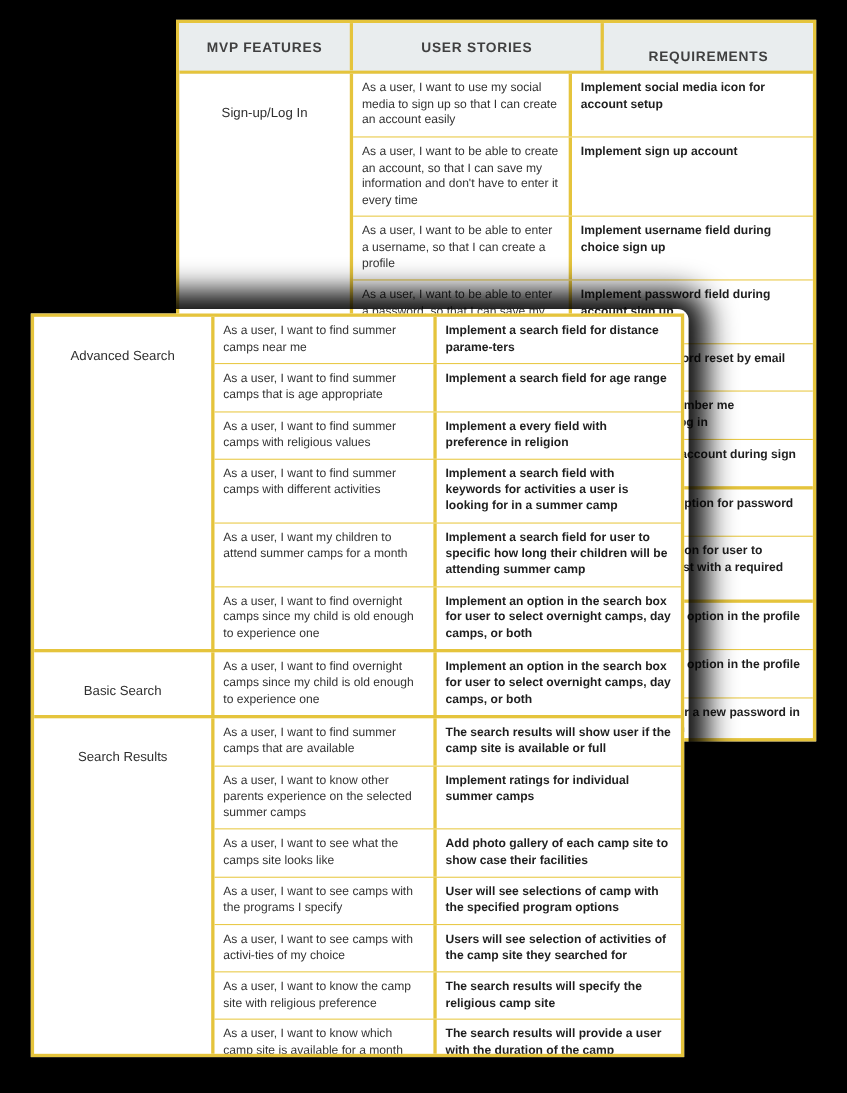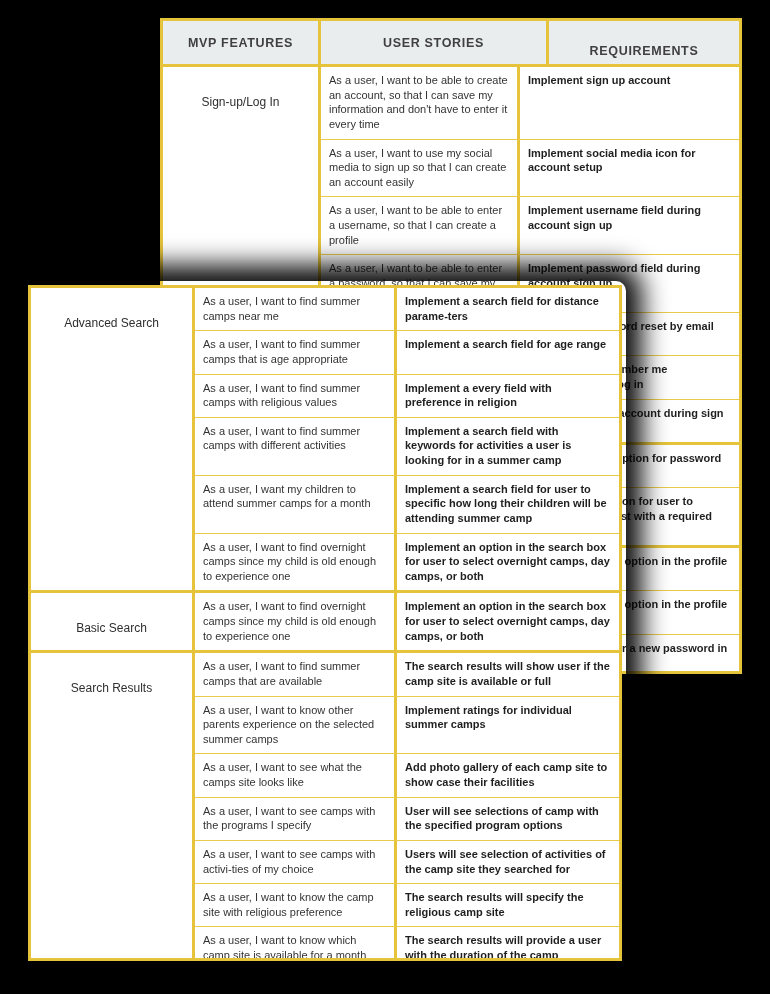--- a/index.html
+++ b/index.html
@@ -101,30 +101,30 @@
     <div class="hrow">
       <div class="hcell c1">MVP FEATURES</div>
       <div class="hcell c2">USER STORIES</div>
       <div class="hcell c3">REQUIREMENTS</div>
     </div>
     <div class="grpwrap" id="back-body">
         <div class="grp first">
           <div class="featcell">Sign-up/Log In</div>
           <div class="rowsbox">
             <div class="drow">
+              <div class="ucell">As a user, I want to use my social media to sign up so that I can create an account easily</div>
+              <div class="rcell">Implement social media icon for account setup</div>
+            </div>
+            <div class="drow">
               <div class="ucell">As a user, I want to be able to create an account, so that I can save my information and don't have to enter it every time</div>
               <div class="rcell">Implement sign up account</div>
             </div>
             <div class="drow">
-              <div class="ucell">As a user, I want to use my social media to sign up so that I can create an account easily</div>
-              <div class="rcell">Implement social media icon for account setup</div>
-            </div>
-            <div class="drow">
               <div class="ucell">As a user, I want to be able to enter a username, so that I can create a profile</div>
-              <div class="rcell">Implement username field during account sign up</div>
+              <div class="rcell">Implement username field during choice sign up</div>
             </div>
             <div class="drow">
               <div class="ucell">As a user, I want to be able to enter a password, so that I can save my profile</div>
               <div class="rcell">Implement password field during account sign up</div>
             </div>
             <div class="drow">
               <div class="ucell">As a user, I want to be able to reset my password</div>
               <div class="rcell">Implement password reset by email</div>
             </div>
             <div class="drow">

